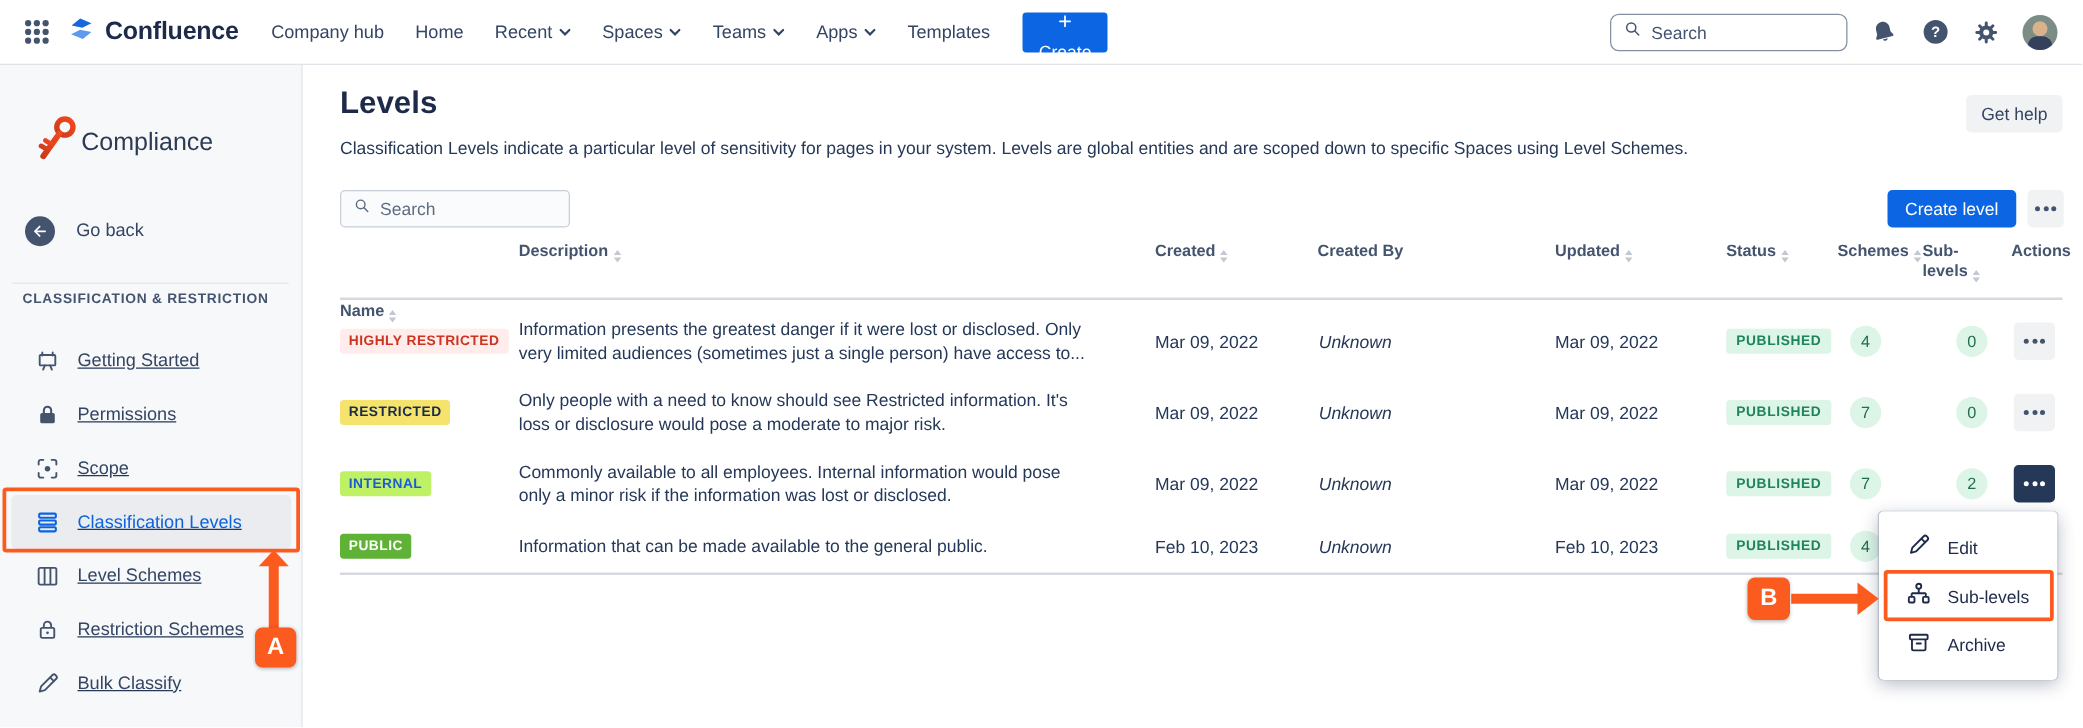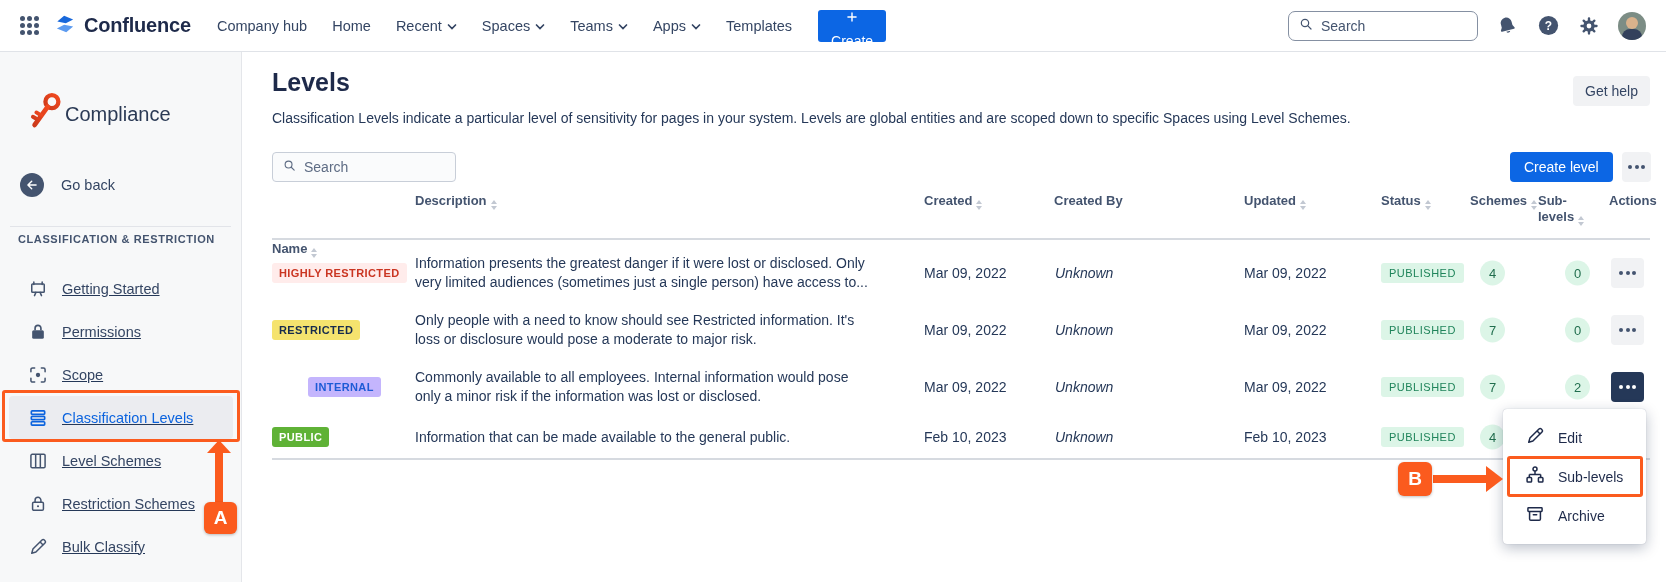--- a/index.html
+++ b/index.html
@@ -67,21 +67,21 @@
   .sort .dn{ border-top:4px solid #C2C8D2;}
   .hdr-border{ position:absolute; left:272px; top:238px; width:1378px; height:2px; background:#D6DAE0;}
   .bot-border{ position:absolute; left:272px; top:458px; width:1378px; height:2px; background:#D6DAE0;}
 
   
   .trow{ position:absolute; left:0; width:1666px; height:0;}
   .cell{ position:absolute; top:0; transform:translateY(-50%); font-size:14px; color:#253858;}
   .lozenge{ font-size:11px; font-weight:bold; letter-spacing:.4px; padding:4px 7px; border-radius:3px; white-space:nowrap;}
   .desc-cell{ width:458px; line-height:19px;}
   .italic{ font-style:italic;}
-  .published{ font-size:11px; font-weight:normal; letter-spacing:.5px; padding:4px 8px; border-radius:3px;}
+  .published{ font-size:11px; font-weight:bold; letter-spacing:.5px; padding:4px 8px; border-radius:3px;}
   .count{ width:25px; height:25px; border-radius:50%; display:flex; align-items:center; justify-content:center; font-size:13px;}
   .dots-btn{ width:33px; height:30px; border:none; border-radius:4px; background:#F1F2F4; display:flex; align-items:center;
             justify-content:center; gap:2.5px; cursor:pointer;}
   .dots-btn.active{ background:#253858;}
   .dots-btn.active .dot{ background:#fff;}
 
   
   .menu{ position:absolute; left:1503px; top:409px; width:143px; padding:9px 0; background:#fff; border-radius:4px;
          box-shadow:0 4px 14px rgba(9,30,66,.28), 0 0 1px rgba(9,30,66,.32); z-index:20;}
   .menu-item{ height:39px; display:flex; align-items:center; gap:13px; padding-left:22px; font-size:14px; color:#1E2A4A; cursor:pointer;}
@@ -402,21 +402,21 @@
         <span class="cell published" style="background: rgb(220, 245, 231); color: rgb(31, 132, 90); left: 1381px;">PUBLISHED</span>
         <span class="cell count" style="background: rgb(220, 245, 231); color: rgb(33, 110, 78); left: 1480px;">7</span>
         <span class="cell count" style="background: rgb(220, 245, 231); color: rgb(33, 110, 78); left: 1565px;">0</span>
         <button class="cell dots-btn" style="left: 1611px;">
           <span class="dot"></span>
           <span class="dot"></span>
           <span class="dot"></span>
         </button>
       </div>
       <div class="trow" style="top: 387px;">
-        <span class="cell lozenge" style="background: #c4b5fd; color: rgb(29, 91, 214); left: 272px; margin-left: 36px;">INTERNAL</span>
+        <span class="cell lozenge" style="background: #bef264; color: rgb(29, 91, 214); left: 272px;">INTERNAL</span>
         <div class="cell desc-cell" style="left: 415px;">Commonly available to all employees. Internal information would pose only a minor risk if the information was lost or disclosed.</div>
         <div class="cell" style="left: 924px;">Mar 09, 2022</div>
         <div class="cell italic" style="left: 1055px;">Unknown</div>
         <div class="cell" style="left: 1244px;">Mar 09, 2022</div>
         <span class="cell published" style="background: rgb(220, 245, 231); color: rgb(31, 132, 90); left: 1381px;">PUBLISHED</span>
         <span class="cell count" style="background: rgb(220, 245, 231); color: rgb(33, 110, 78); left: 1480px;">7</span>
         <span class="cell count" style="background: rgb(220, 245, 231); color: rgb(33, 110, 78); left: 1565px;">2</span>
         <button class="cell dots-btn active" style="left: 1611px;">
           <span class="dot"></span>
           <span class="dot"></span>

